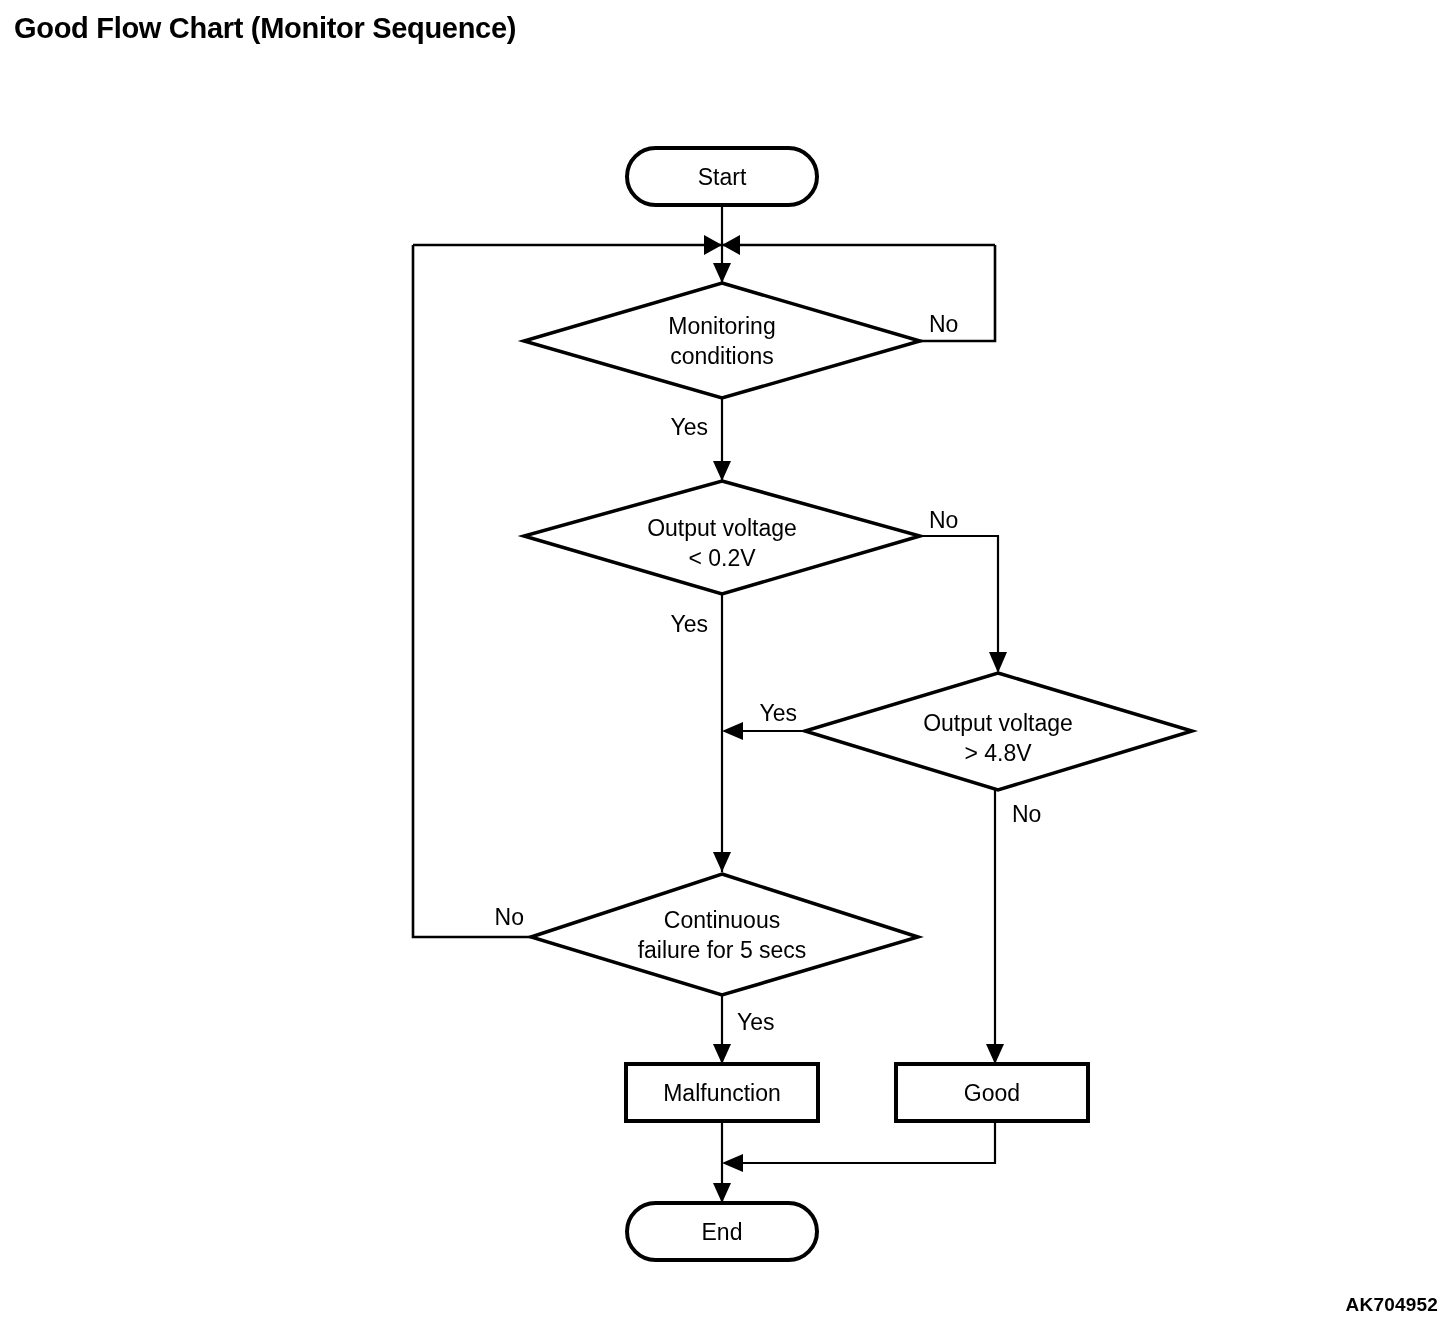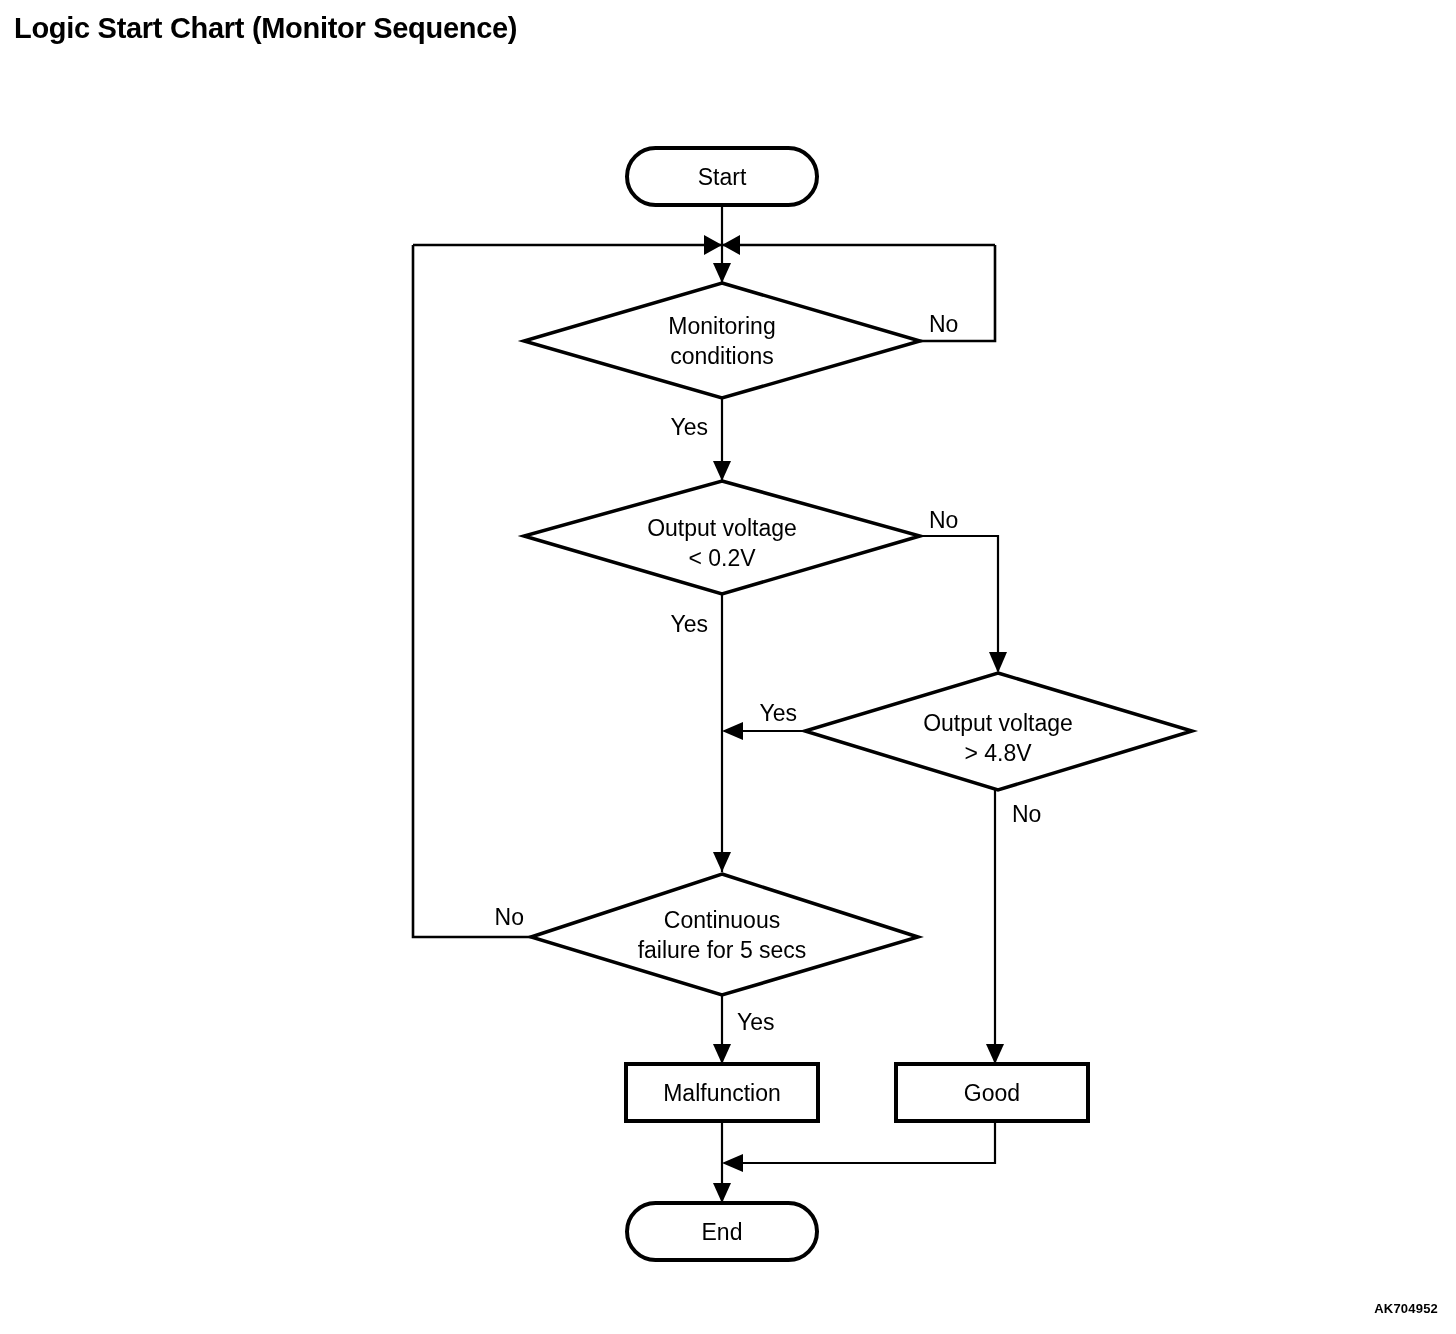--- a/index.html
+++ b/index.html
@@ -26,21 +26,21 @@
   }
   #flow-svg {
     position: absolute;
     left: 0;
     top: 0;
   }
   #watermark {
     position: absolute;
     right: 18px;
     bottom: 18px;
-    font-size: 13px;
+    font-size: 19px;
     font-weight: bold;
     letter-spacing: 0.2px;
   }
   .node-text, .edge-label {
     font-family: "Liberation Sans", sans-serif;
     fill: #000000;
   }
   .node-text { font-size: 23px; }
   .edge-label { font-size: 23px; }
   .shape-stroke-thick {
@@ -62,21 +62,21 @@
   .conn-loop {
     stroke: #000000;
     stroke-width: 2.6;
     fill: none;
   }
   .arrow-head { fill: #000000; }
 </style>
 </head>
 <body>
 
-<div id="page-title">Logic Start Chart (Monitor Sequence)</div>
+<div id="page-title">Good Flow Chart (Monitor Sequence)</div>
 
 <svg id="flow-svg" width="1456" height="1334" viewBox="0 0 1456 1334" xmlns="http://www.w3.org/2000/svg">
 
   <line class="conn" x1="722" y1="205" x2="722" y2="283"></line>
   <polygon class="arrow-head" points="722,283 713,263 731,263"></polygon>
 
   <line class="conn-loop" x1="413" y1="245" x2="722" y2="245"></line>
   <line class="conn-loop" x1="722" y1="245" x2="995" y2="245"></line>
 
   <polygon class="arrow-head" points="722,245 704,235 704,255"></polygon>

